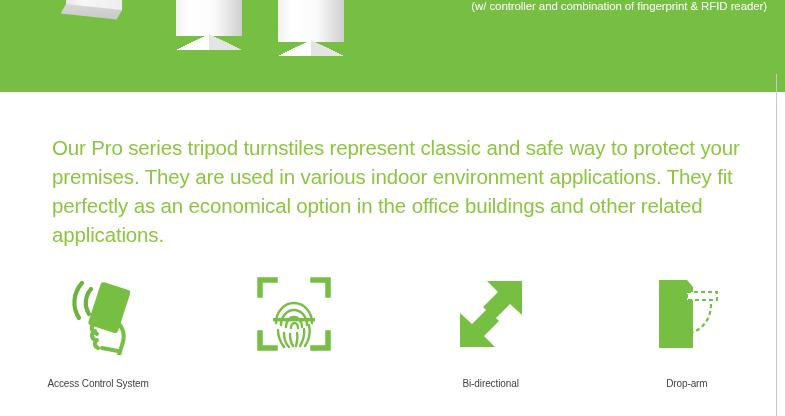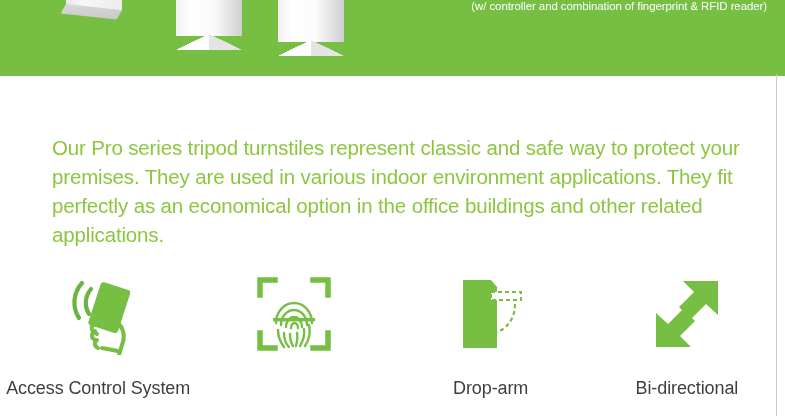--- a/index.html
+++ b/index.html
@@ -12,21 +12,21 @@
   #page {
     position:relative;
     width:785px; height:416px;
     background:#ffffff;
     overflow:hidden;
   }
 
   
   #hero {
     position:absolute; left:0; top:0;
-    width:785px; height:76px;
+    width:785px; height:92px;
     background:#76bf43;
     overflow:hidden;
   }
   #hero-caption {
     position:absolute;
     right:18px; top:-2px;
     color:#ffffff;
     font-size:11.5px;
     letter-spacing:-0.1px;
     white-space:nowrap;
@@ -101,21 +101,21 @@
   }
   .feature .glyph{
     height:84px;
     display:flex;
     align-items:center;
     justify-content:center;
   }
   .feature .caption{
     margin-top:22px;
     color:#3f3f3f;
-    font-size:18px;
+    font-size:10px;
     letter-spacing:-0.1px;
     white-space:nowrap;
   }
 
   
   #right-rule{
     position:absolute;
     top:74px; right:8px;
     width:1px; height:342px;
     background:#c9c9c9;
@@ -184,38 +184,38 @@
             <path d="M53 50 c2 9 0 15 -4 21"></path>
             <path d="M41 58 c1 5 0 9 -1 13"></path>
           </g>
           <rect x="17" y="43" width="42" height="3.4" fill="#76bf43"></rect>
         </svg>
       </div>
     </div>
 
     <div class="feature">
       <div class="glyph">
+        <svg width="78" height="78" viewBox="0 0 78 78">
+          <path d="M70 6 L70 40 L58 29 L43 44 L31 32 L46 17 L35 6 Z" fill="#76bf43"></path>
+          <path d="M8 72 L8 38 L20 49 L35 34 L47 46 L32 61 L43 72 Z" fill="#76bf43"></path>
+        </svg>
+      </div>
+      <div class="caption">Bi-directional</div>
+    </div>
+
+    <div class="feature">
+      <div class="glyph">
         <svg width="80" height="80" viewBox="0 0 80 80">
           <path d="M12 6 H40 L46 13 V74 H12 Z" fill="#76bf43"></path>
           <path d="M40 18 H70 V26 H40 Z" fill="#ffffff" stroke="#76bf43" stroke-width="2" stroke-dasharray="4 3"></path>
           <rect x="32" y="18" width="7" height="44" fill="#76bf43"></rect>
           <path d="M64 30 C64 48,52 58,40 60" fill="none" stroke="#76bf43" stroke-width="2.2" stroke-dasharray="4 3"></path>
           <path d="M41 54 l-6 10 l11 -1 Z" fill="#76bf43"></path>
         </svg>
       </div>
       <div class="caption">Drop-arm</div>
     </div>
 
-    <div class="feature">
-      <div class="glyph">
-        <svg width="78" height="78" viewBox="0 0 78 78">
-          <path d="M70 6 L70 40 L58 29 L43 44 L31 32 L46 17 L35 6 Z" fill="#76bf43"></path>
-          <path d="M8 72 L8 38 L20 49 L35 34 L47 46 L32 61 L43 72 Z" fill="#76bf43"></path>
-        </svg>
-      </div>
-      <div class="caption">Bi-directional</div>
-    </div>
-
 
   </div>
 
   <div id="right-rule"></div>
 </div>
 
 </body></html>

